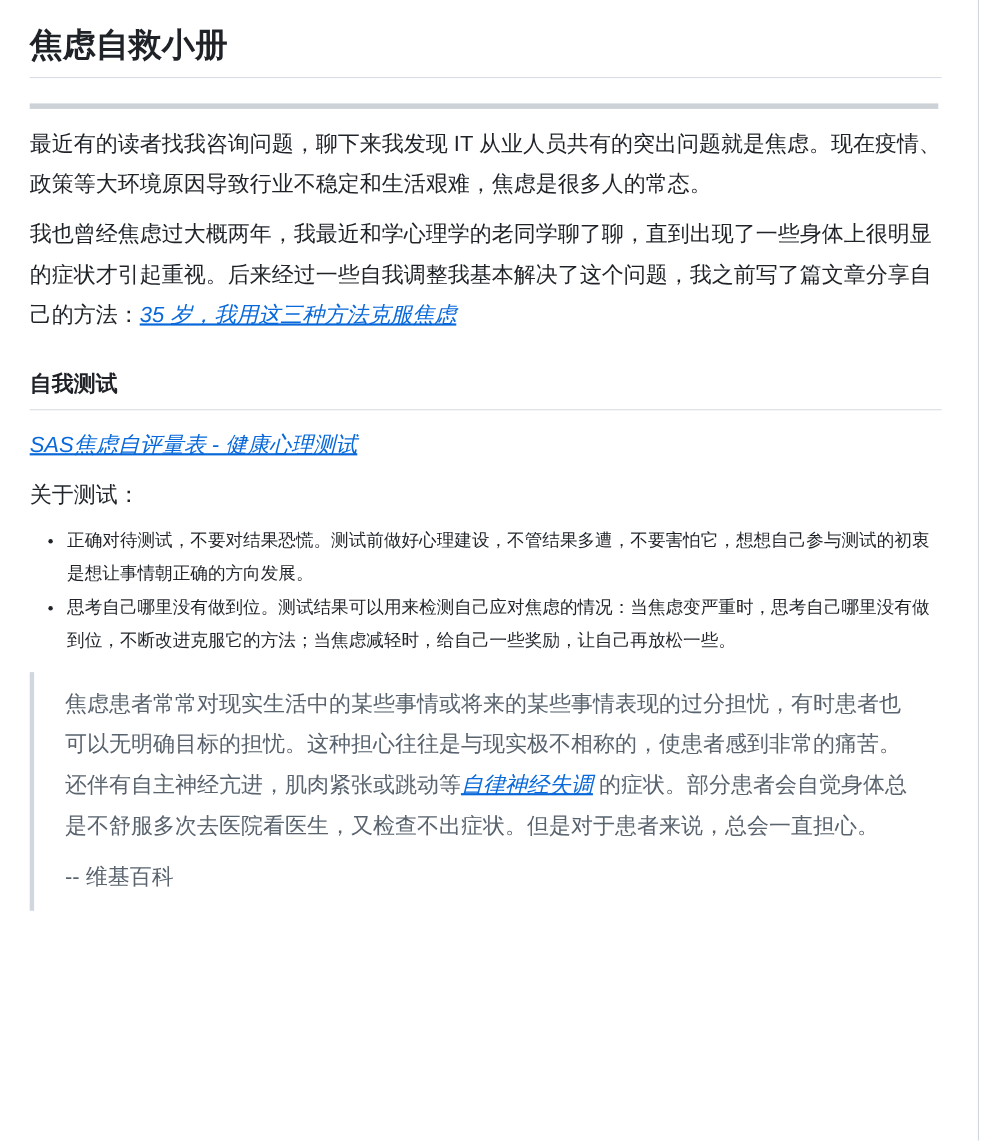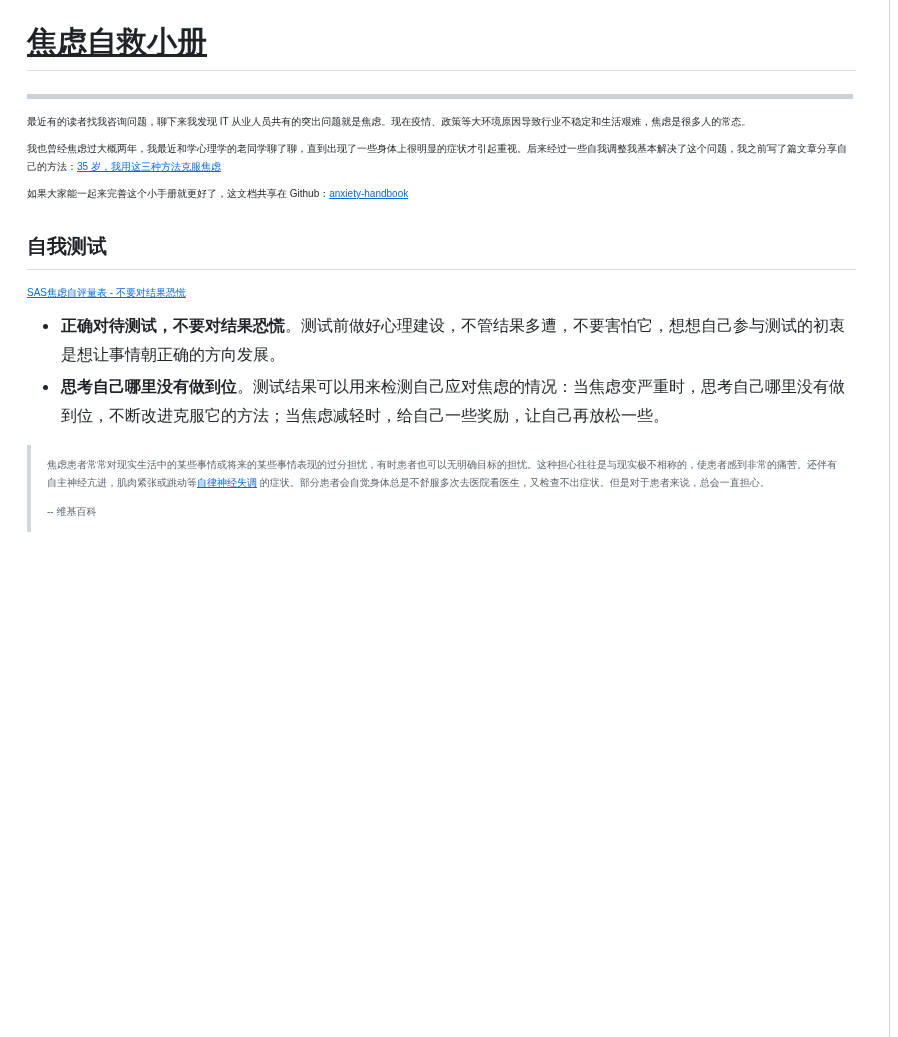--- a/index.html
+++ b/index.html
@@ -18,87 +18,87 @@
     border-right: 1px solid #d0d7de;
     background: #ffffff;
   }
   h1.doc-title {
     font-size: 30px;
     line-height: 1.3;
     font-weight: 700;
     margin: 16px 0 0 0;
     padding-bottom: 9px;
     border-bottom: 1px solid #d8dee4;
-    text-decoration: underline;
   }
   hr.thick-rule {
     border: none;
     height: 5px;
     background: #ccd2d8;
     margin: 23px 3px 14px 0;
   }
   p {
-    font-size: 10px;
+    font-size: 20px;
     line-height: 1.85;
     margin: 8px 0;
   }
   h2.section-title {
     font-size: 20px;
     line-height: 1.3;
     font-weight: 700;
     margin: 30px 0 14px 0;
     padding-bottom: 10px;
     border-bottom: 1px solid #d8dee4;
   }
   a.link {
     color: #0969da;
     text-decoration: underline;
     cursor: pointer;
+    font-style: italic;
   }
-  strong { font-weight: 700; }
+  strong { font-weight: 400; }
   ul.doc-list {
     margin: 8px 0;
     padding-left: 2em;
   }
   ul.doc-list li {
     font-size: 16px;
     line-height: 1.85;
     margin: 2px 0;
     padding-left: 2px;
   }
   blockquote.doc-quote {
     margin: 14px 0 8px 0;
     padding: 1px 16px;
     border-left: 4px solid #d0d7de;
     color: #59636e;
   }
-  blockquote.doc-quote p { margin: 10px 0; }
+  blockquote.doc-quote p { margin: 10px 12px; }
 </style>
 </head>
 <body>
 
 <div class="page">
 
   <h1 class="doc-title">焦虑自救小册</h1>
 
   <hr class="thick-rule">
 
   <p>最近有的读者找我咨询问题，聊下来我发现 IT 从业人员共有的突出问题就是焦虑。现在疫情、政策等大环境原因导致行业不稳定和生活艰难，焦虑是很多人的常态。</p>
 
   <p><span>我也曾经焦虑过大概两年，我最近和学心理学的老同学聊了聊，直到出现了一些身体上很明显的症状才引起重视。后来经过一些自我调整我基本解决了这个问题，我之前写了篇文章分享自己的方法：</span><a class="link" href="#">35 岁，我用这三种方法克服焦虑</a></p>
 
 
 
-  <p><span>如果大家能一起来完善这个小手册就更好了，这文档共享在 Github：</span><a class="link" href="#">anxiety-handbook</a></p>
 
   <h2 class="section-title">自我测试</h2>
 
-  <p><a class="link" href="#">SAS焦虑自评量表 - 不要对结果恐慌</a></p>
+  <p><a class="link" href="#">SAS焦虑自评量表 - 健康心理测试</a></p>
 
 
+  <p>关于测试：</p>
 
   <ul class="doc-list">
     <li><strong>正确对待测试，不要对结果恐慌</strong><span>。测试前做好心理建设，不管结果多遭，不要害怕它，想想自己参与测试的初衷是想让事情朝正确的方向发展。</span></li>
     <li><strong>思考自己哪里没有做到位</strong><span>。测试结果可以用来检测自己应对焦虑的情况：当焦虑变严重时，思考自己哪里没有做到位，不断改进克服它的方法；当焦虑减轻时，给自己一些奖励，让自己再放松一些。</span></li>
   </ul>
 
 
 
   <blockquote class="doc-quote">
     <p><span>焦虑患者常常对现实生活中的某些事情或将来的某些事情表现的过分担忧，有时患者也可以无明确目标的担忧。这种担心往往是与现实极不相称的，使患者感到非常的痛苦。还伴有自主神经亢进，肌肉紧张或跳动等</span><a class="link" href="#">自律神经失调</a><span> 的症状。部分患者会自觉身体总是不舒服多次去医院看医生，又检查不出症状。但是对于患者来说，总会一直担心。</span></p>

